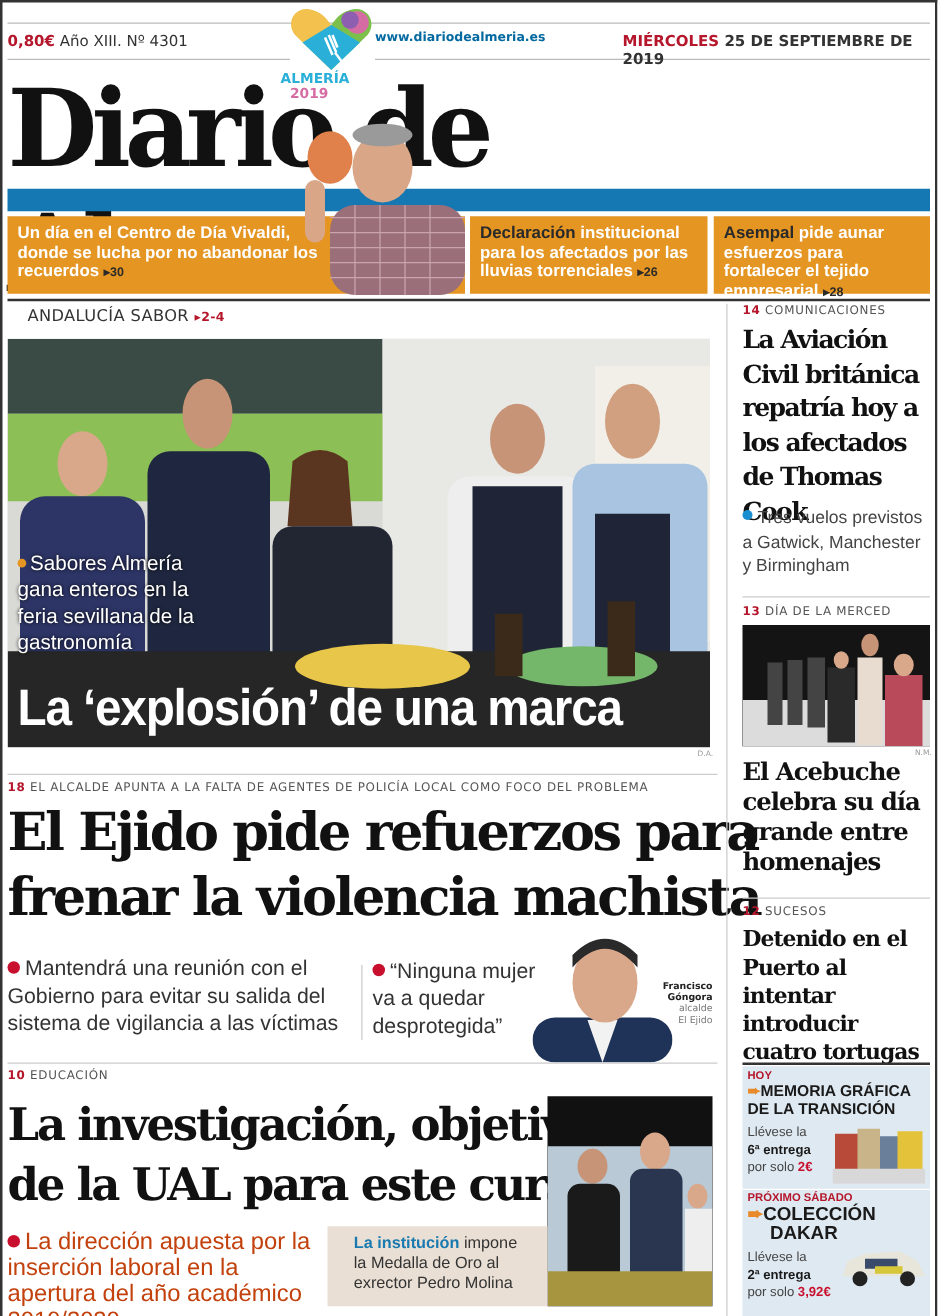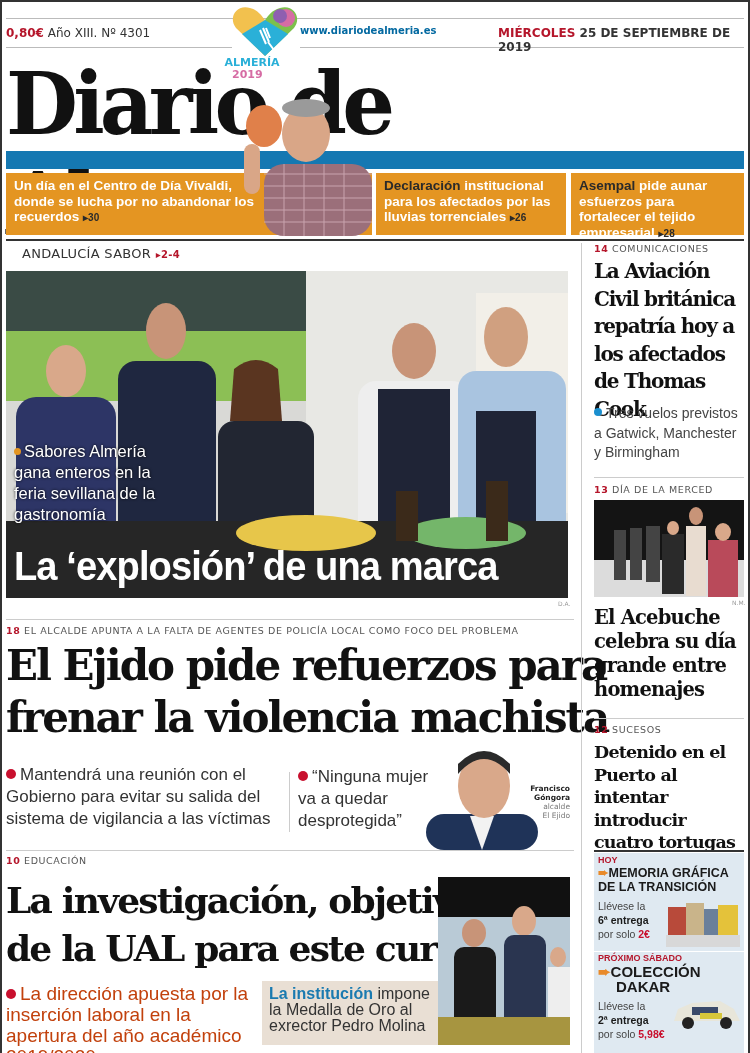--- a/index.html
+++ b/index.html
@@ -149,21 +149,21 @@
     <ellipse cx="36" cy="56" rx="12" ry="14" fill="#c89478"></ellipse>
       <rect x="16" y="70" width="42" height="98" rx="10" fill="#1a1a1a"></rect>
     <ellipse cx="86" cy="44" rx="12" ry="15" fill="#d9a88a"></ellipse>
       <rect x="66" y="58" width="42" height="110" rx="10" fill="#2a3550"></rect>
     <ellipse cx="120" cy="80" rx="8" ry="10" fill="#d9a88a"></ellipse>
       <rect x="110" y="90" width="22" height="78" fill="#eee"></rect>
     <rect x="0" y="140" width="132" height="28" fill="#a79540"></rect>
   </svg>
 </div>
 <div class="abs" style="left:6px;top:983px;width:260px;font-family:'Liberation Sans',sans-serif;font-size:19px;line-height:21px;color:#c2410c"><span class="bullet-red">La dirección apuesta por la inserción laboral en la apertura del año académico 2019/2020</span></div>
-<div class="abs" style="left:262px;top:981px;width:176px;height:64px;background:#e9dfd4;padding:5px 7px;font-family:'Liberation Sans',sans-serif;font-size:16px;line-height:16px;color:#333">
+<div class="abs" style="left:262px;top:981px;width:176px;height:64px;background:#e9dfd4;padding:5px 21px;font-family:'Liberation Sans',sans-serif;font-size:13px;line-height:16px;color:#333">
   <b style="color:#1a7ab0">La institución</b><span> impone la Medalla de Oro al exrector Pedro Molina</span>
 </div>
 
 <div class="abs" style="left:581px;top:243px;width:1px;height:810px;background:#ccc"></div>
 
 <div class="abs kicker" style="left:594px;top:243px;font-size:9.5px"><b>14</b> <span>COMUNICACIONES</span></div>
 <div class="abs head-serif" style="left:594px;top:258px;width:156px;font-size:20px;line-height:27.5px;letter-spacing:-1.2px">La Aviación Civil británica repatría hoy a los afectados de Thomas Cook</div>
 <div class="abs" style="left:594px;top:404px;width:152px;font-family:'Liberation Sans',sans-serif;font-size:14px;line-height:19.5px;color:#444"><span class="bullet-blue">Tres vuelos previstos a Gatwick, Manchester y Birmingham</span></div>
 
 <div class="thin" style="left:594px;top:477px;width:150px"></div>
@@ -212,21 +212,21 @@
   </svg>
   <div class="thin" style="left:0;top:98px;width:150px;background:#fff"></div>
   <div class="abs" style="left:4px;top:100px;font-size:9px;font-weight:bold;color:#b5162b">PRÓXIMO SÁBADO</div>
   <div class="abs" style="left:4px;top:111px;font-size:15px;font-weight:bold;color:#1a1a1a;line-height:15px">
     <div><span style="color:#e88a2a">➨</span><span>COLECCIÓN</span></div>
     <div style="padding-left:18px">DAKAR</div>
   </div>
   <div class="abs" style="left:4px;top:146px;font-size:10.5px;line-height:14px;color:#444">
     <div>Llévese la</div>
     <div style="font-weight:bold;color:#1a1a1a">2ª entrega</div>
-    <div><span>por solo</span> <b style="color:#c8102e">5,98€</b></div>
+    <div><span>por solo</span> <b style="color:#c8102e">3,92€</b></div>
   </div>
   <svg class="abs" style="left:76px;top:142px" width="72" height="36" viewBox="0 0 72 36">
     <path d="M4 26 L8 14 L22 8 L50 6 L64 14 L70 26 Z" fill="#e8e6da"></path>
     <rect x="22" y="12" width="26" height="8" fill="#3a4a6a"></rect>
     <rect x="30" y="18" width="22" height="6" fill="#d6c63a"></rect>
     <circle cx="18" cy="28" r="6" fill="#222"></circle>
       <circle cx="56" cy="28" r="6" fill="#222"></circle>
   </svg>
 </div>
 

